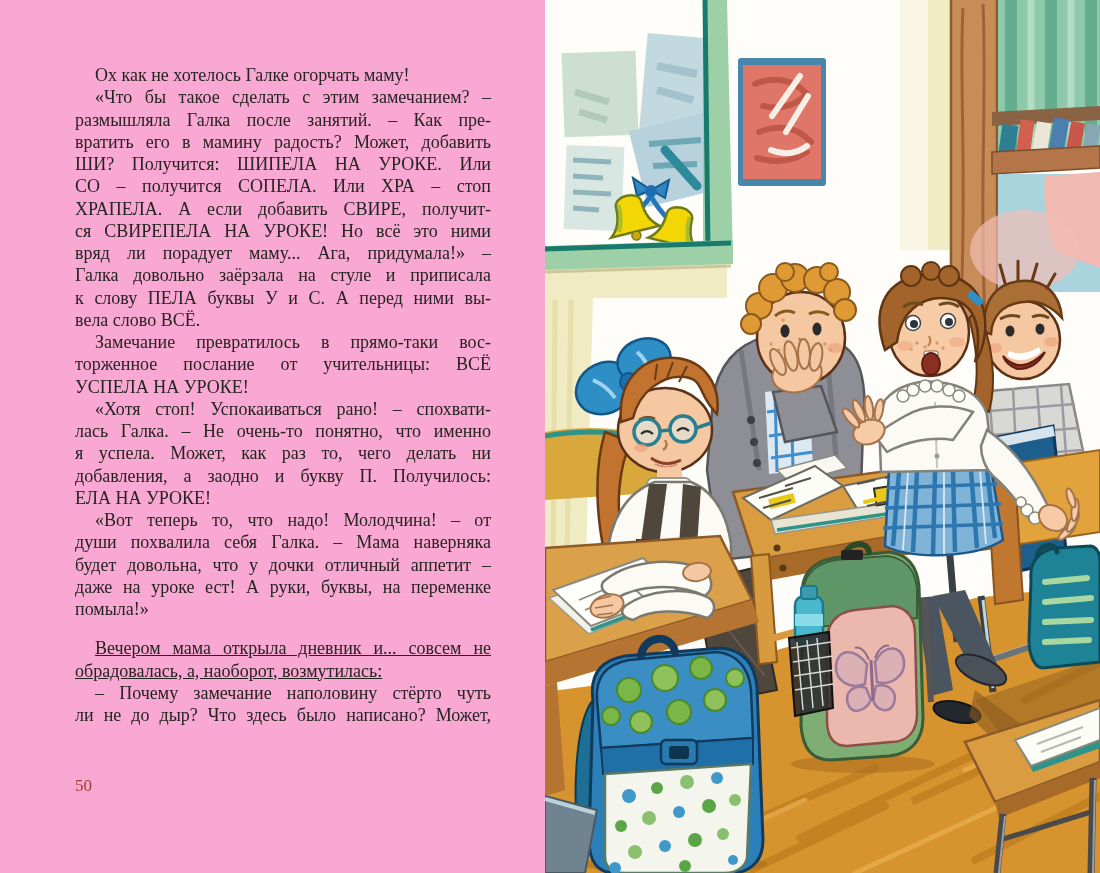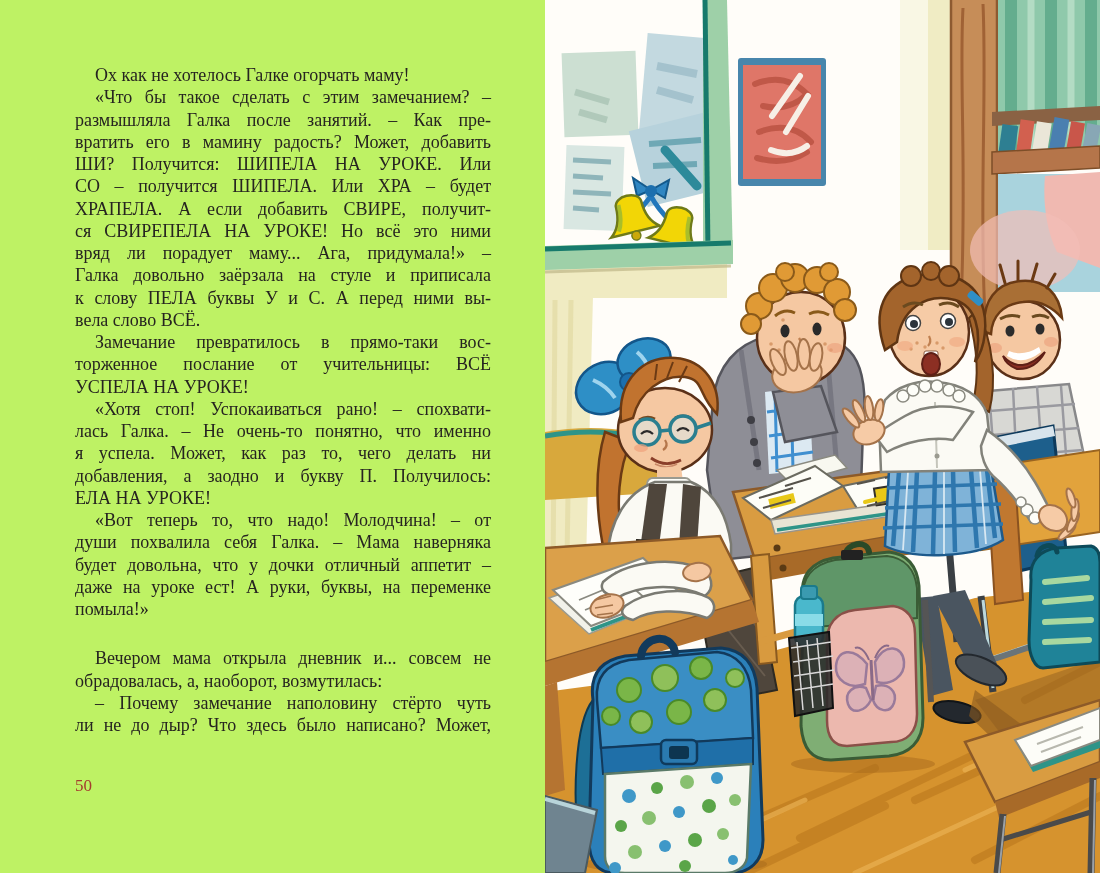--- a/index.html
+++ b/index.html
@@ -1,28 +1,28 @@
 <!DOCTYPE html>
 <html><head>
 <meta charset="utf-8">
 <style>
   html,body{margin:0;padding:0;}
   body{
     width:1100px;height:873px;position:relative;overflow:hidden;
     background:#ffffff;font-family:"Liberation Serif","DejaVu Serif",serif;
   }
-  .spread{position:absolute;inset:0;background:#bef264;}
+  .spread{position:absolute;inset:0;background:#f9a8d4;}
   
   .text-page{position:absolute;left:0;top:0;width:545px;height:873px;}
   .text-block{
     position:absolute;left:75px;top:64px;width:416px;
     color:#262420;font-size:18px;
   }
   .para{margin:0;}
-  .para.gap{margin-top:27px;}
+  .para.gap{margin-top:17px;text-decoration:underline;}
   .line{
     height:22.25px;line-height:22.25px;
     text-align:justify;text-align-last:justify;
   }
   .line.last{text-align-last:left;}
   .para .line:first-child{text-indent:20px;}
   .page-number{
     position:absolute;left:75px;top:776px;width:400px;text-align:left;
     font-size:17px;color:#a43c2e;
   }
@@ -38,21 +38,21 @@
   <div class="text-page">
     <div class="text-block">
         <div class="para">
           <div class="line last">Ох как не хотелось Галке огорчать маму!</div>
         </div>
         <div class="para">
           <div class="line">«Что бы такое сделать с этим замечанием? –</div>
           <div class="line">размышляла Галка после занятий. – Как пре-</div>
           <div class="line">вратить его в мамину радость? Может, добавить</div>
           <div class="line">ШИ? Получится: ШИПЕЛА НА УРОКЕ. Или</div>
-          <div class="line">СО – получится ШИПЕЛА. Или ХРА – будет</div>
+          <div class="line">СО – получится СОПЕЛА. Или ХРА – стоп</div>
           <div class="line">ХРАПЕЛА. А если добавить СВИРЕ, получит-</div>
           <div class="line">ся СВИРЕПЕЛА НА УРОКЕ! Но всё это ними</div>
           <div class="line">вряд ли порадует маму... Ага, придумала!» –</div>
           <div class="line">Галка довольно заёрзала на стуле и приписала</div>
           <div class="line">к слову ПЕЛА буквы У и С. А перед ними вы-</div>
           <div class="line last">вела слово ВСЁ.</div>
         </div>
         <div class="para">
           <div class="line">Замечание превратилось в прямо-таки вос-</div>
           <div class="line">торженное послание от учительницы: ВСЁ</div>

